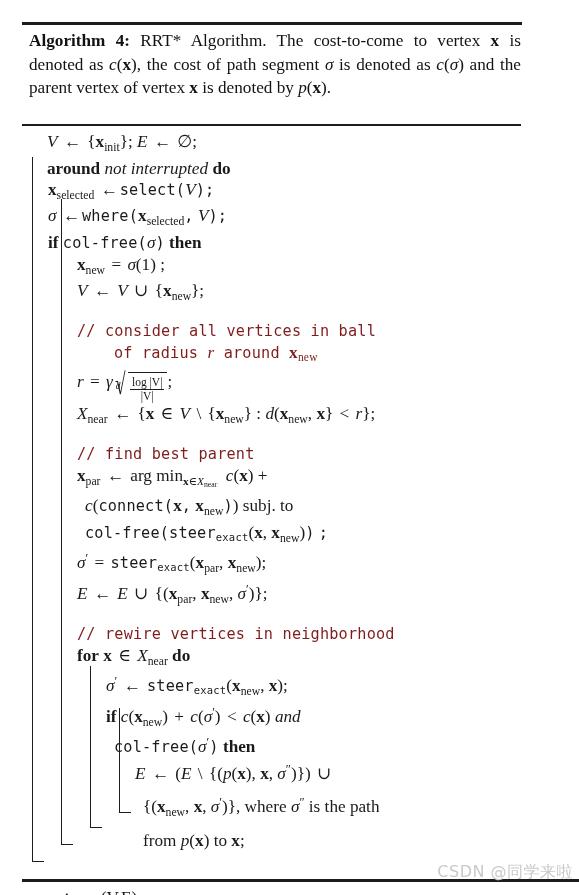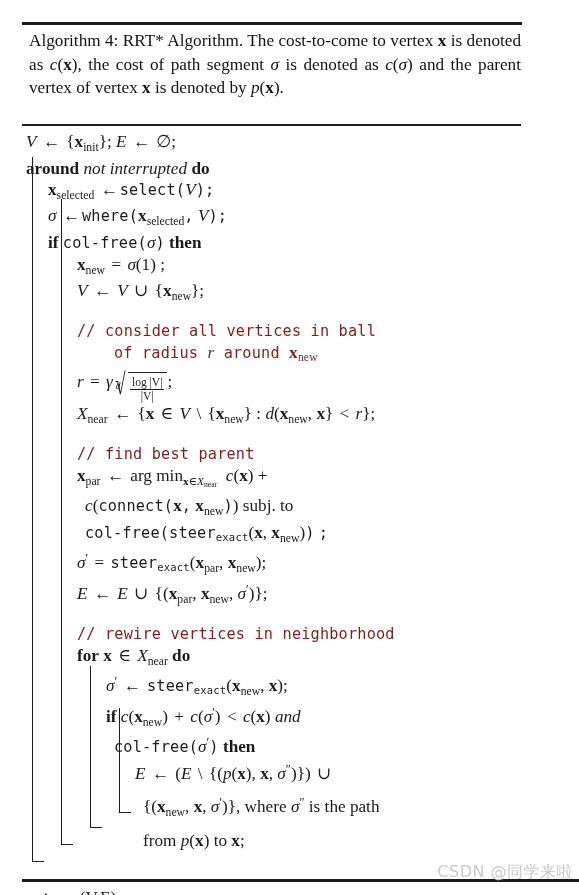--- a/index.html
+++ b/index.html
@@ -38,42 +38,42 @@
     position: absolute;
     left: 29px;
     top: 29px;
     width: 492px;
     font-size: 17.2px;
     line-height: 23.5px;
     text-align: justify;
     text-align-last: left;
     color: #121212;
   }
-  .caption .alg-label { font-weight: normal; }
+  .caption .alg-label { font-weight: bold; }
 
   
   .body {
     position: absolute;
     left: 26px;
     top: 131px;
     width: 545px;
     font-size: 17.2px;
   }
 
   .line {
     position: relative;
     line-height: 21px;
     white-space: nowrap;
     min-height: 21px;
   }
   .line.tall { line-height: 26px; }
   .gap { height: 13px; }
 
   
-  .ind0 { padding-left: 0px; }
+  .ind0 { padding-left: 0px; margin-left: 21px; }
   .ind1 { padding-left: 22px; }
   .ind2 { padding-left: 51px; }
   .ind3 { padding-left: 80px; }
   .ind4 { padding-left: 109px; }
   .cont2 { padding-left: 59px; }
   .cont3 { padding-left: 88px; }
   .cont4 { padding-left: 117px; margin-top: 8px; }
 
   
   .guide {

